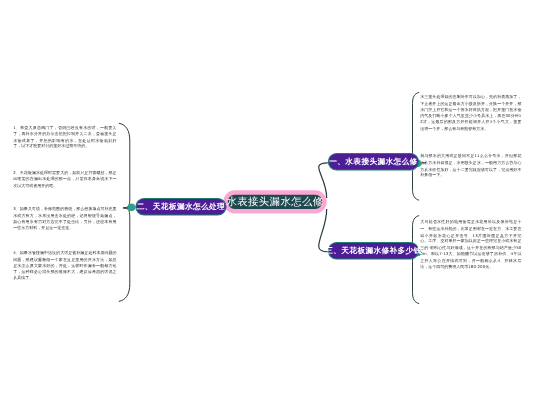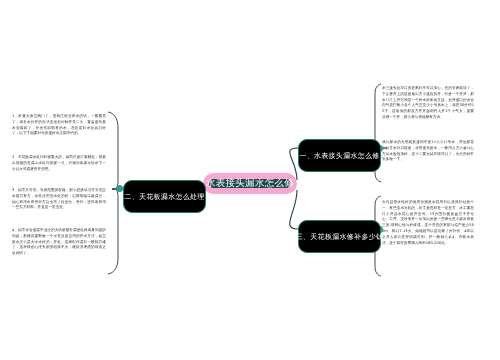--- a/index.html
+++ b/index.html
@@ -38,34 +38,35 @@
     text-align: center;
     white-space: nowrap;
     letter-spacing: 0.3px;
   }
   .node-root {
     left: 203px;
     top: 173px;
     width: 94px;
     height: 21px;
     background: #1d4a4e;
-    border: 6px solid #f9a8d4;
+    border: 4px solid #f9a8d4;
     border-radius: 11px;
     color: #ffffff;
     font-size: 9.5px;
     z-index: 5;
   }
   .node-branch {
-    height: 33px;
-    background: #000000;
+    height: 16px;
+    background: #4c1d95;
     border: 1px solid #1f7f6e;
     border-radius: 9px;
     color: #ffffff;
     font-size: 7px;
     z-index: 5;
+    font-weight: bold;
   }
   .node-b2 { left: 123px; top: 180px; width: 83px; text-align: center; }
   .node-b1 { left: 298px; top: 139px; width: 83px; }
   .node-b3 { left: 298px; top: 220px; width: 83px; text-align: center; }
 
   
   .dot {
     position: absolute;
     width: 7px;
     height: 7px;

